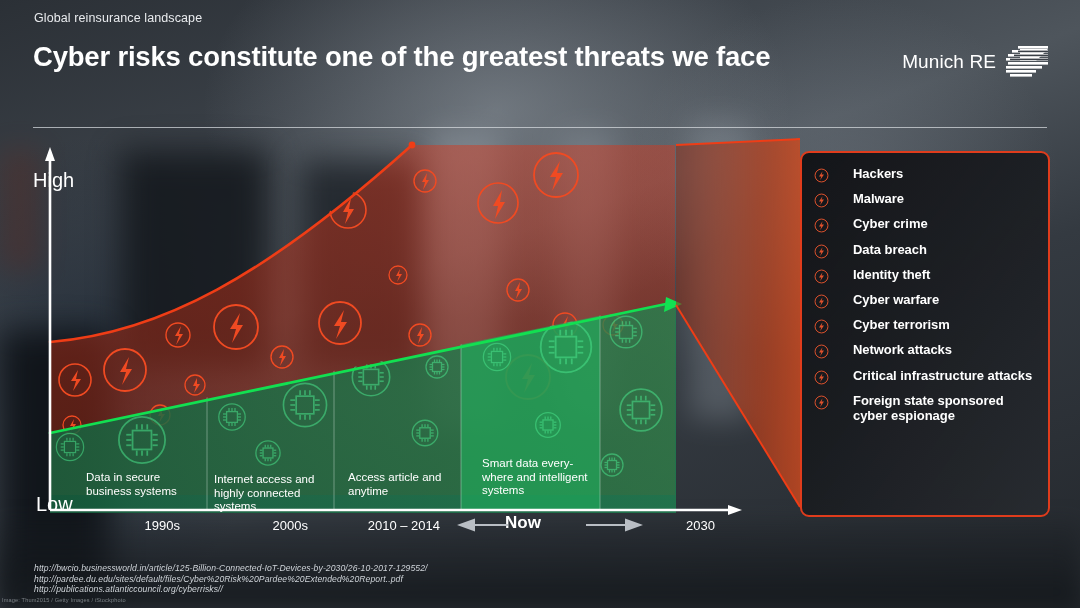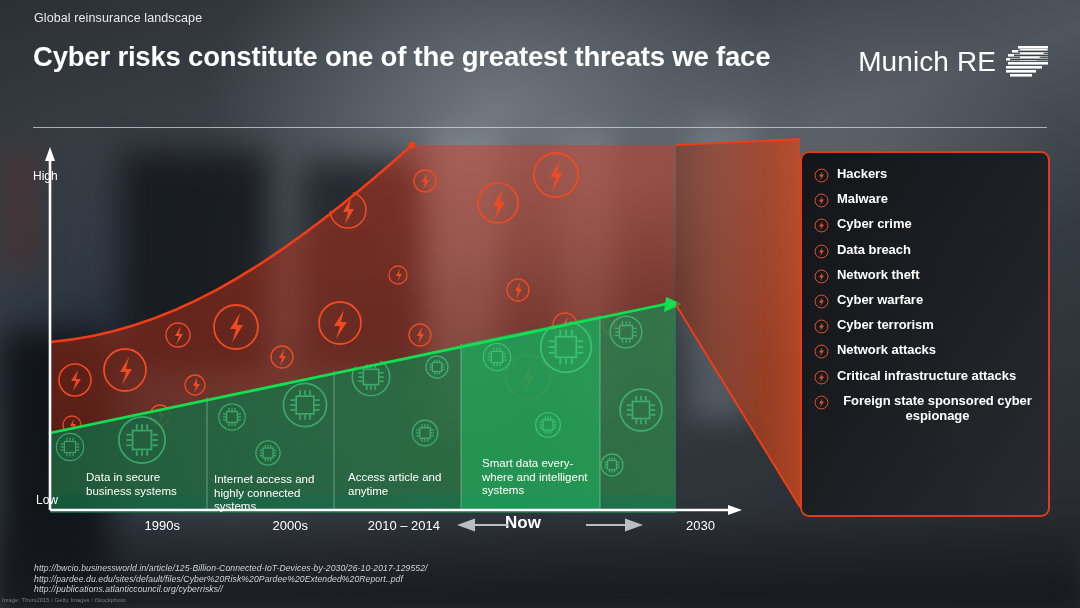--- a/index.html
+++ b/index.html
@@ -30,31 +30,31 @@
   }
   .title {
     position: absolute; left: 33px; top: 41px;
     font-size: 27.5px; color: #ffffff; letter-spacing: -.2px;
     white-space: nowrap;
   }
   .brand {
     position: absolute; right: 32px; top: 45px;
     display: flex; align-items: center; gap: 10px;
   }
-  .brand-text { font-size: 28px; color: #fff; letter-spacing: .1px; }
+  .brand-text { font-size: 19px; color: #fff; letter-spacing: .1px; }
   .brand-mark { width: 42px; height: 34px; display: block; }
   .divider {
     position: absolute; left: 33px; top: 127px; width: 1014px; height: 1px;
     background: rgba(216,220,224,.72);
   }
 
   
   #chart { position: absolute; left: 0; top: 135px; width: 800px; height: 400px; }
   .axis-label {
-    position: absolute; color: #fff; font-size: 12px;
+    position: absolute; color: #fff; font-size: 20px;
   }
   #lbl-high { left: 33px; top: 169px; }
   #lbl-low  { left: 36px; top: 493px; }
 
   .seg-caption {
     position: absolute; color: #fff; font-size: 11.5px; line-height: 13.6px;
     width: 120px;
   }
   .tick-label {
     position: absolute; color: #fff; font-size: 13px; text-align: right;
@@ -70,23 +70,22 @@
 
   
   #panel {
     position: absolute; left: 800px; top: 151px; width: 250px; height: 366px;
     background: linear-gradient(125deg, rgba(14,15,18,.93) 0%, rgba(24,26,30,.90) 45%, rgba(40,43,48,.86) 100%);
     border: 2px solid #e03c1c; border-radius: 9px;
     padding: 13px 10px 10px 12px;
     z-index: 5;
   }
   .threat-row {
-    display: flex; align-items: flex-start; gap: 8px;
+    display: flex; align-items: flex-start; gap: 24px;
     margin-bottom: 8.2px;
-    text-align: center;
   }
   .threat-row:last-child { margin-bottom: 0; }
   .bolt-badge { flex: 0 0 auto; width: 15px; height: 15px; margin-top: 2px; }
   .threat-label {
     color: #fff; font-size: 13px; line-height: 15.2px; font-weight: bold;
     letter-spacing: -.05px;
   }
 
   
   #footer { position: absolute; left: 34px; top: 563px; font-style: italic; }
@@ -601,21 +600,21 @@
         <circle cx="10" cy="10" r="8.6" fill="none" stroke="#e0522c" stroke-width="1.3"></circle>
         <path d="M11.4 4.4 L6.6 11.2 h3.1 l-1.6 5.2 5.2 -7.6 h-3.2 z" fill="#e0522c"></path>
       </svg>
       <span class="threat-label">Data breach</span>
     </div>
     <div class="threat-row">
       <svg class="bolt-badge" viewBox="0 0 20 20">
         <circle cx="10" cy="10" r="8.6" fill="none" stroke="#e0522c" stroke-width="1.3"></circle>
         <path d="M11.4 4.4 L6.6 11.2 h3.1 l-1.6 5.2 5.2 -7.6 h-3.2 z" fill="#e0522c"></path>
       </svg>
-      <span class="threat-label">Network theft</span>
+      <span class="threat-label">Identity theft</span>
     </div>
     <div class="threat-row">
       <svg class="bolt-badge" viewBox="0 0 20 20">
         <circle cx="10" cy="10" r="8.6" fill="none" stroke="#e0522c" stroke-width="1.3"></circle>
         <path d="M11.4 4.4 L6.6 11.2 h3.1 l-1.6 5.2 5.2 -7.6 h-3.2 z" fill="#e0522c"></path>
       </svg>
       <span class="threat-label">Cyber warfare</span>
     </div>
     <div class="threat-row">
       <svg class="bolt-badge" viewBox="0 0 20 20">

